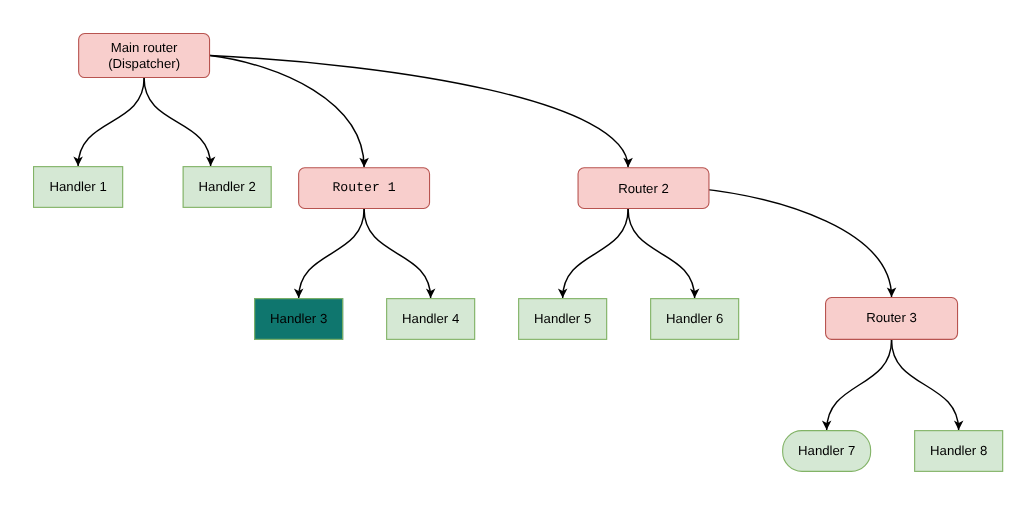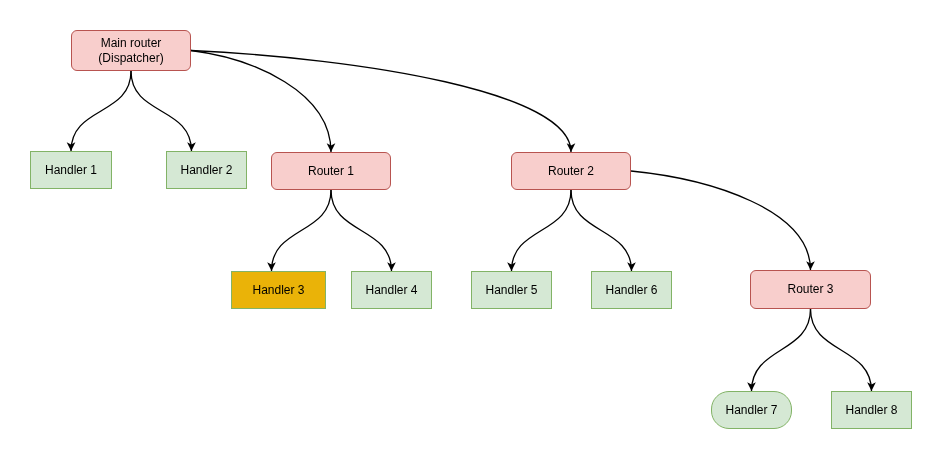--- a/index.html
+++ b/index.html
@@ -67,22 +67,22 @@
         <path d="M 631 171 C 711.775 179, 810.5 210, 810.5 270" class="edge" stroke="#000000" stroke-width="1.3" marker-end="url(#arrowhead)"></path>
         <path d="M 810.5 309 C 810.5 354, 751.5 346, 751.5 391" class="edge" stroke="#000000" stroke-width="1.3" marker-end="url(#arrowhead)"></path>
         <path d="M 810.5 309 C 810.5 354, 871.5 346, 871.5 391" class="edge" stroke="#000000" stroke-width="1.3" marker-end="url(#arrowhead)"></path>
       </g>
   </svg>
 
 <div class="node router" style="left: 71px; top: 30px; width: 120px; height: 41px; background: rgb(248, 206, 204); border-color: rgb(184, 84, 80); color: rgb(0, 0, 0);">Main router
 (Dispatcher)</div>
     <div class="node handler" style="left: 30px; top: 151px; width: 82px; height: 38px; background: rgb(213, 232, 212); border-color: rgb(130, 179, 102); color: rgb(0, 0, 0);">Handler 1</div>
     <div class="node handler" style="left: 151px; top: 151px; width: 81px; height: 38px; background: rgb(213, 232, 212); border-color: rgb(130, 179, 102); color: rgb(0, 0, 0); margin-left: 15px;">Handler 2</div>
-    <div class="node router" style="left: 271px; top: 152px; width: 120px; height: 38px; background: rgb(248, 206, 204); border-color: rgb(184, 84, 80); color: rgb(0, 0, 0);">Router 1</div>
-    <div class="node router" style="left: 511px; top: 152px; width: 120px; height: 38px; background: rgb(248, 206, 204); border-color: rgb(184, 84, 80); color: rgb(0, 0, 0);">Router 2</div>
-    <div class="node handler" style="left: 231px; top: 271px; width: 95px; height: 38px; background: #eab308; border-color: rgb(130, 179, 102); color: rgb(0, 0, 0);">Handler 3</div>
+    <div class="node router" style="left: 271px; top: 152px; width: 120px; height: 38px; background: rgb(248, 206, 204); border-color: rgb(184, 84, 80); color: rgb(0, 0, 0); font-family: Liberation Mono, monospace;">Router 1</div>
+    <div class="node router" style="left: 525px; top: 152px; width: 120px; height: 38px; background: rgb(248, 206, 204); border-color: rgb(184, 84, 80); color: rgb(0, 0, 0);">Router 2</div>
+    <div class="node handler" style="left: 231px; top: 271px; width: 81px; height: 38px; background: #0f766e; border-color: rgb(130, 179, 102); color: rgb(0, 0, 0);">Handler 3</div>
     <div class="node handler" style="left: 351px; top: 271px; width: 81px; height: 38px; background: rgb(213, 232, 212); border-color: rgb(130, 179, 102); color: rgb(0, 0, 0); text-align: center;">Handler 4</div>
     <div class="node handler" style="left: 471px; top: 271px; width: 81px; height: 38px; background: rgb(213, 232, 212); border-color: rgb(130, 179, 102); color: rgb(0, 0, 0);">Handler 5</div>
     <div class="node handler" style="left: 591px; top: 271px; width: 81px; height: 38px; background: rgb(213, 232, 212); border-color: rgb(130, 179, 102); color: rgb(0, 0, 0);">Handler 6</div>
     <div class="node router" style="left: 750px; top: 270px; width: 121px; height: 39px; background: rgb(248, 206, 204); border-color: rgb(184, 84, 80); color: rgb(0, 0, 0);">Router 3</div>
     <div class="node handler" style="left: 711px; top: 391px; width: 81px; height: 38px; background: rgb(213, 232, 212); border-color: rgb(130, 179, 102); color: rgb(0, 0, 0); border-radius: 18px;">Handler 7</div>
     <div class="node handler" style="left: 831px; top: 391px; width: 81px; height: 38px; background: rgb(213, 232, 212); border-color: rgb(130, 179, 102); color: rgb(0, 0, 0);">Handler 8</div>
   </div>
 
 </body></html>

